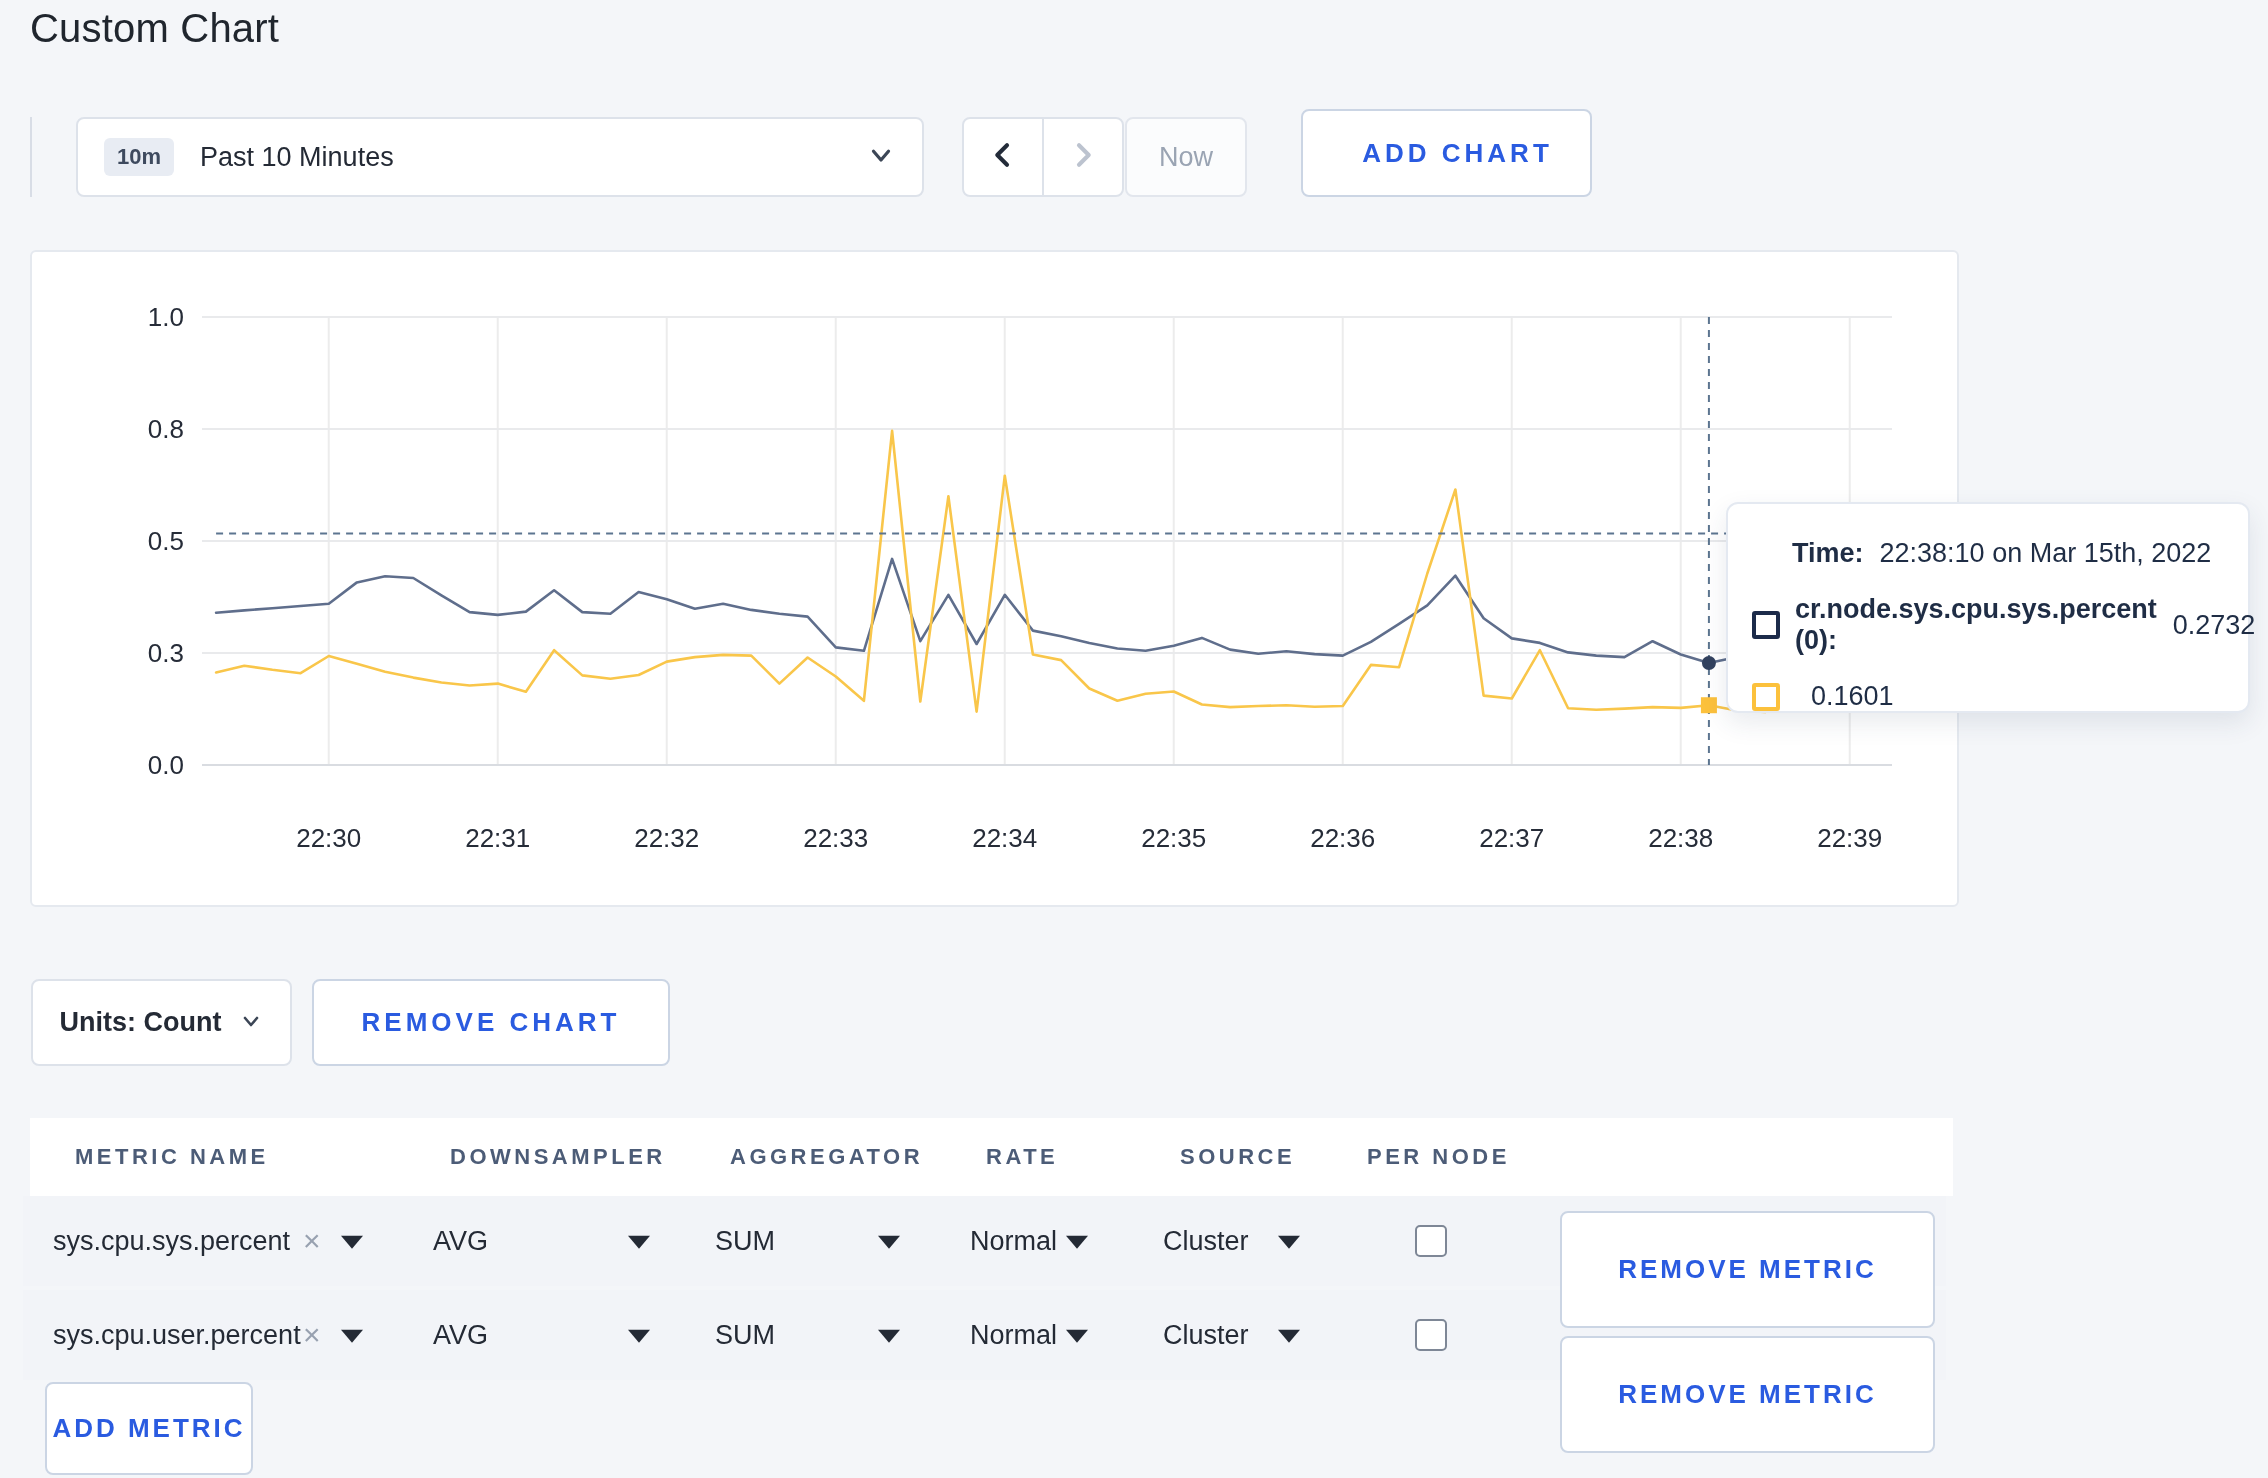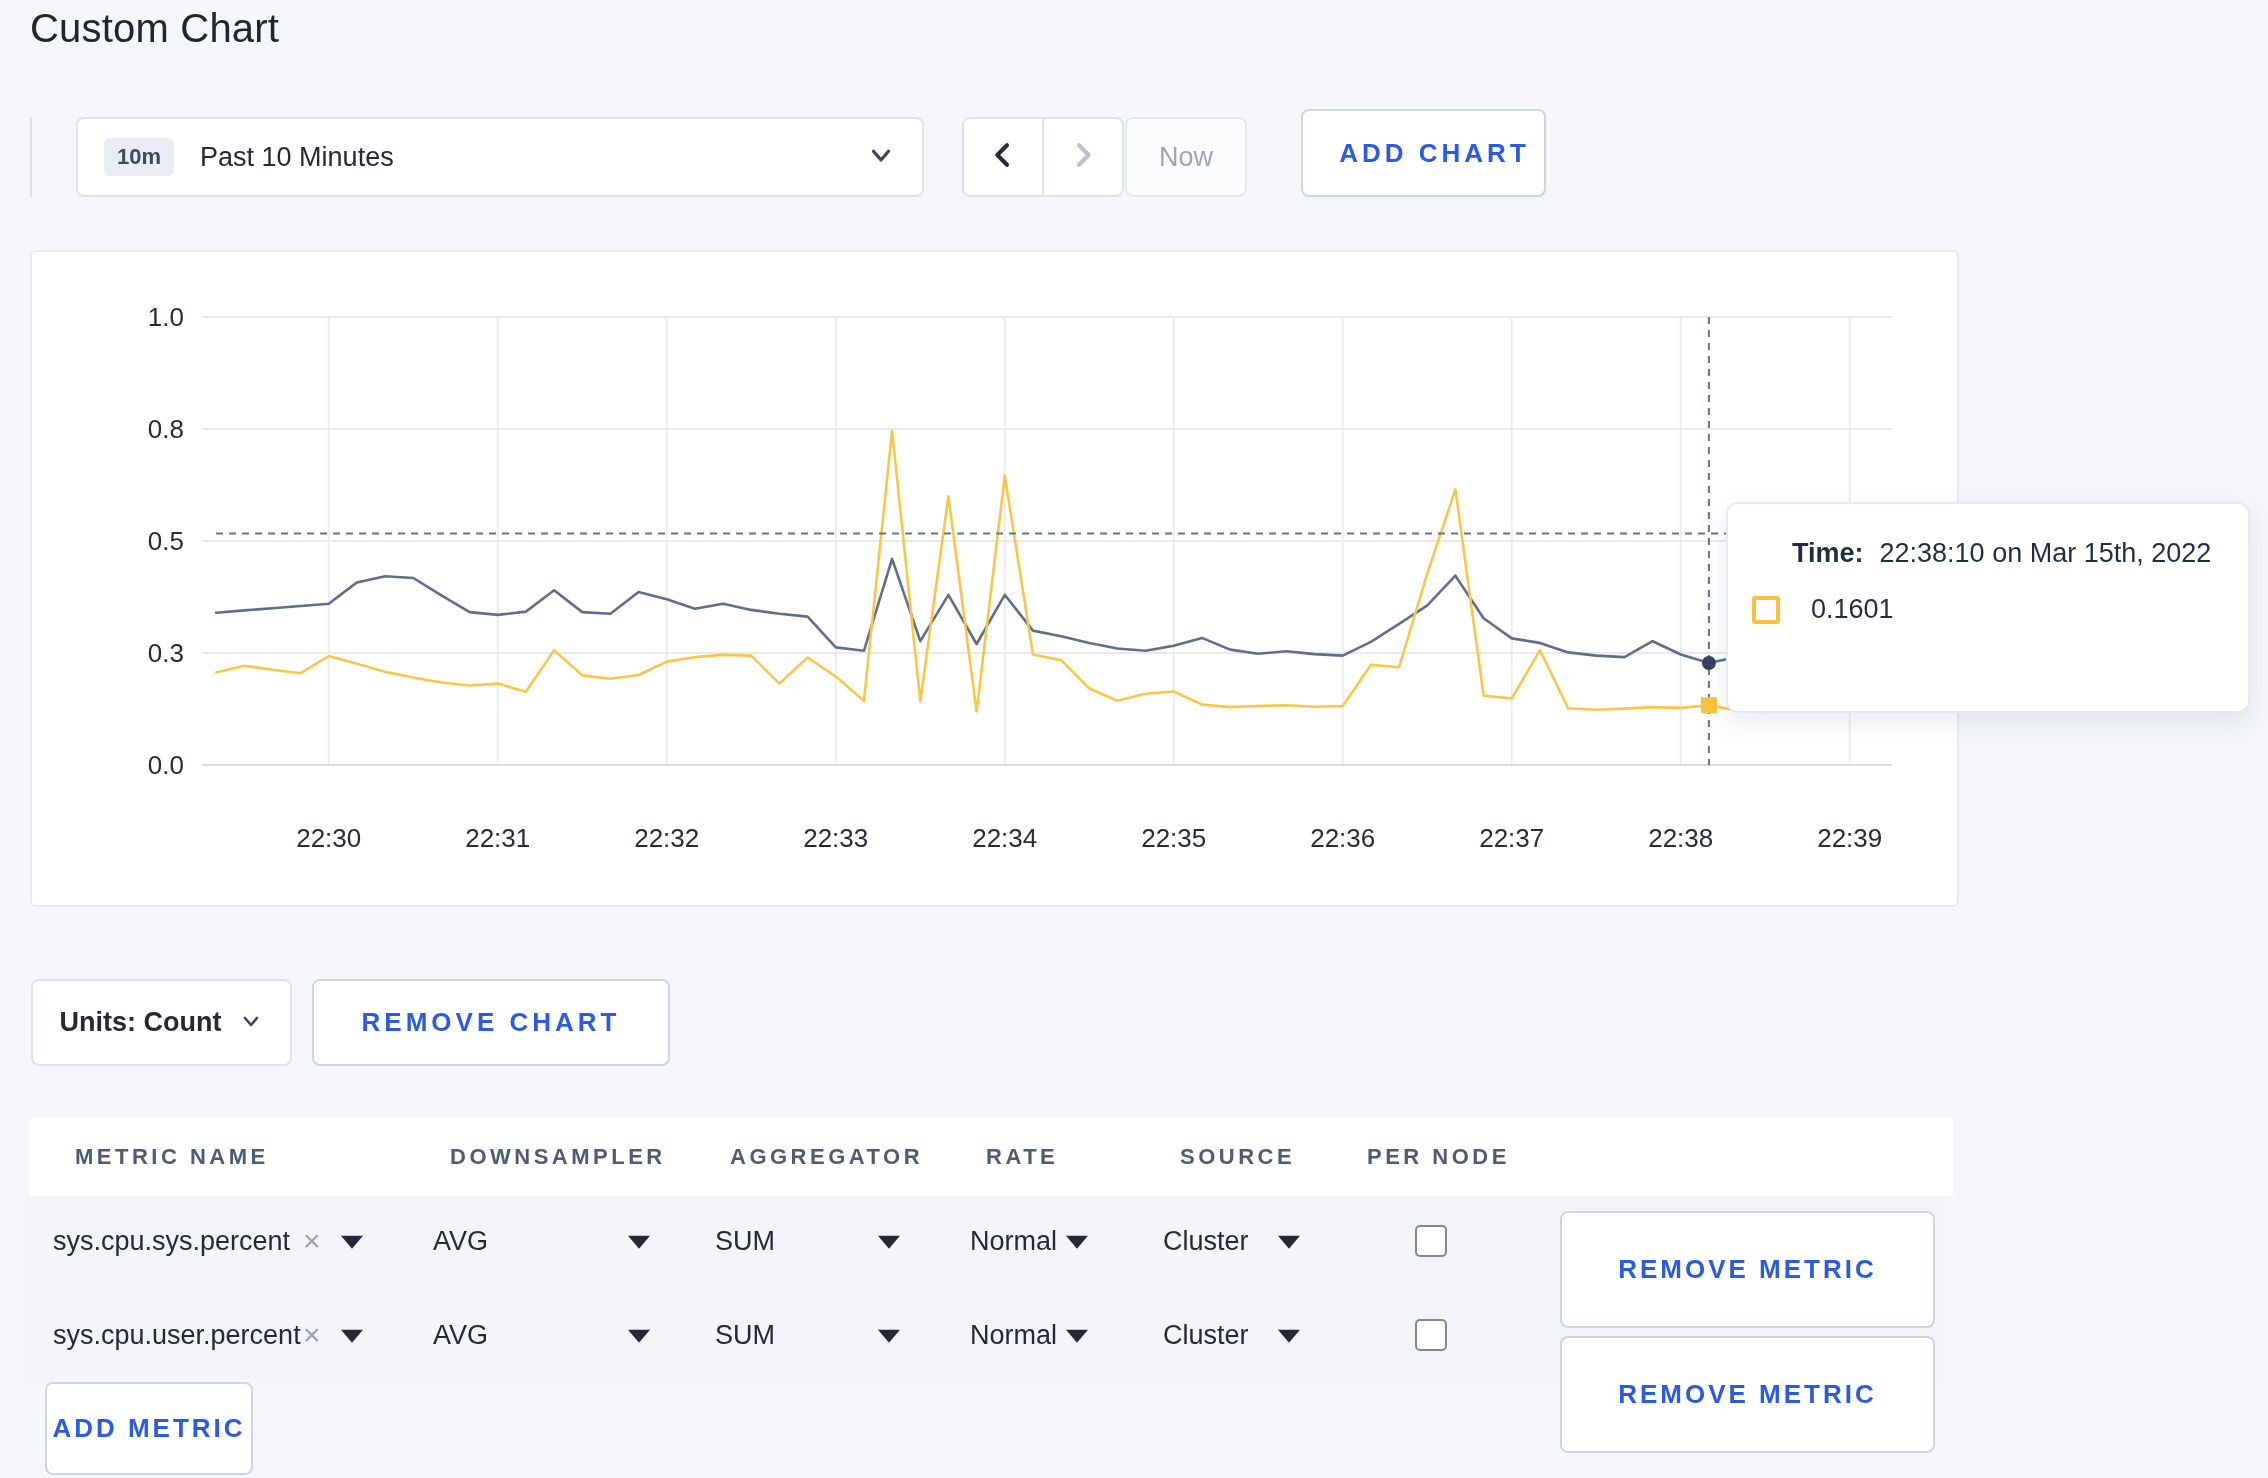--- a/index.html
+++ b/index.html
@@ -24,21 +24,21 @@
   #range-arrows{left:962px;top:117px;width:162px;height:80px;padding:0;}
   .arrow-half{width:50%;height:100%;display:flex;align-items:center;justify-content:center;cursor:pointer;}
   .arrow-half + .arrow-half{border-left:2px solid #dde2ea;}
   #now-button{left:1125px;top:117px;width:122px;height:80px;background:#fbfcfd;border-color:#e2e6ed;
     justify-content:center;font-size:27px;color:#9aa4b3;cursor:default;}
   .blue-btn{
     background:#fff;border:2px solid #cbd5e4;border-radius:8px;box-sizing:border-box;
     display:flex;align-items:center;justify-content:center;
     color:#2a5be0;font-size:26px;font-weight:600;letter-spacing:4px;cursor:pointer;white-space:nowrap;
   }
-  #add-chart-button{left:1301px;top:109px;width:245px;height:88px;padding-left:28px;}
+  #add-chart-button{left:1301px;top:109px;width:291px;height:88px;padding-left:28px;}
   
   #chart-card{left:30px;top:250px;width:1929px;height:657px;background:#fff;border:2px solid #e5e9ef;border-radius:6px;box-sizing:border-box;}
   #chart-svg{position:absolute;left:0;top:0;}
   #chart-svg text.tick{font-family:"Liberation Sans",sans-serif;font-size:26px;fill:#262c38;}
   
   #chart-tooltip{
     left:1726px;top:502px;width:524px;height:211px;background:#fff;
     border:2px solid #e4e9f1;border-radius:12px;box-sizing:border-box;
     box-shadow:0 10px 26px rgba(40,55,90,.10);
     padding:34px 20px 0 24px;font-size:27px;color:#1f2d45;z-index:5;
@@ -149,20 +149,25 @@
       <rect x="1668.9166666666667" y="445.22933333333333" width="16" height="16" fill="#fcc13c"></rect>
     </svg>
 </div>
 
 <div class="abs" id="chart-tooltip">
   <div class="tt-row tt-time">
     <span class="tt-bold">Time:</span>
     <span class="tt-val">22:38:10 on Mar 15th, 2022</span>
   </div>
   <div class="tt-row">
+    <span class="tt-swatch" id="swatch-0" style="border-color: rgb(28, 43, 74);"></span>
+    <span class="tt-bold">cr.node.sys.cpu.sys.percent (0):</span>
+    <span class="tt-val">0.2732</span>
+  </div>
+  <div class="tt-row">
     <span class="tt-swatch" id="swatch-1" style="border-color: rgb(252, 193, 60);"></span>
     <span class="tt-val">0.1601</span>
   </div>
 </div>
 
 <div class="abs ctl" id="units-button">
   <span id="units-label">Units: Count</span>
   <span id="units-chevron">
     <svg width="24" height="24" viewBox="0 0 24 24">
         <polyline points="6,9 12,16 18,9" fill="none" stroke="#3c4656" stroke-width="2.6" stroke-linecap="round" stroke-linejoin="round"></polyline>

